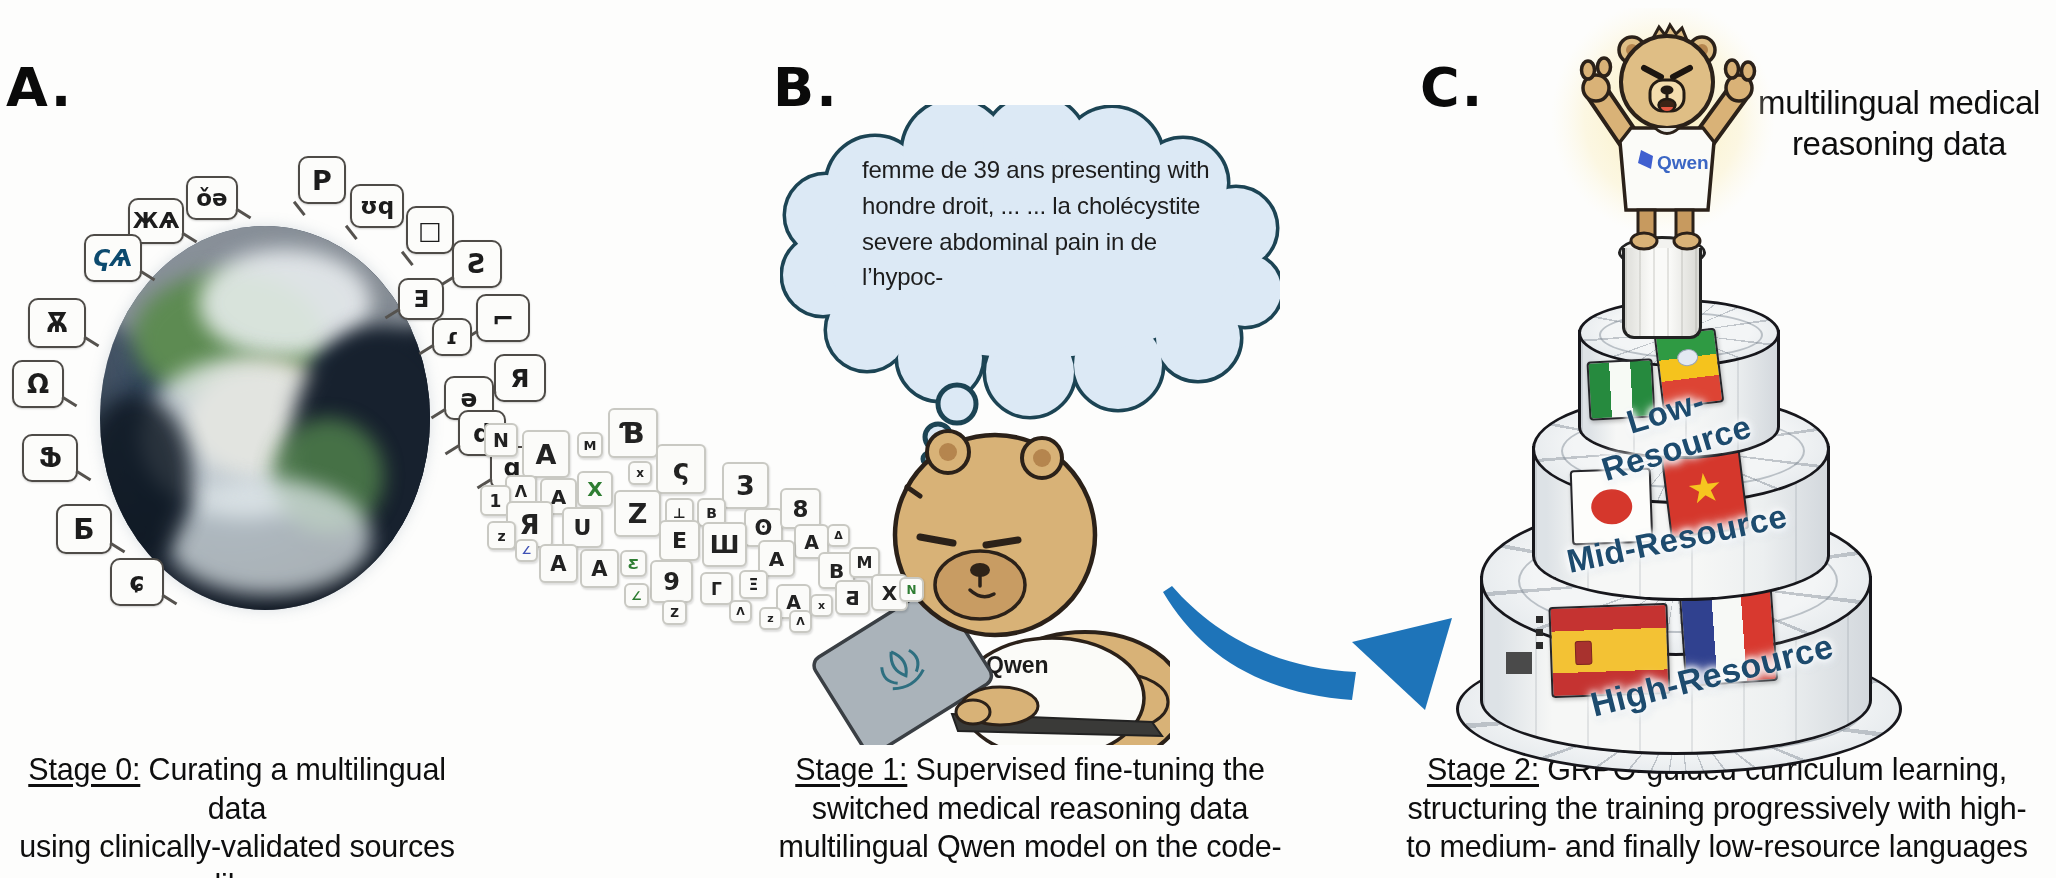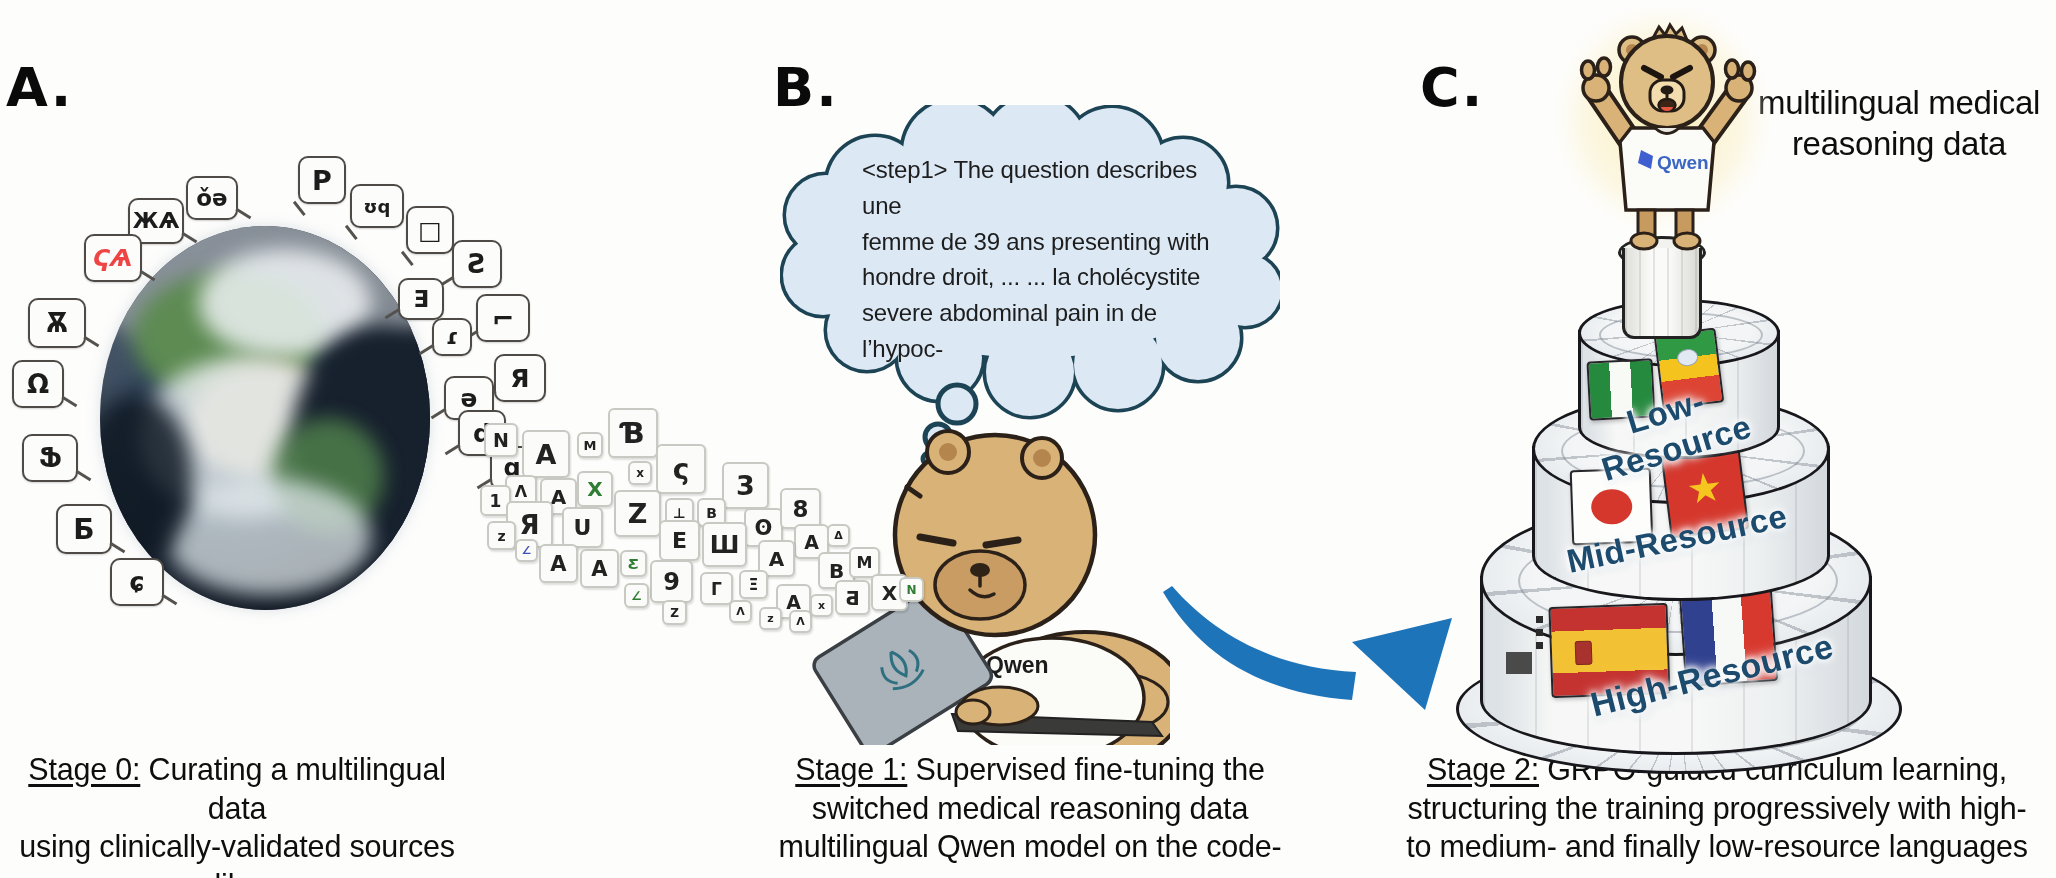--- a/index.html
+++ b/index.html
@@ -17,21 +17,21 @@
          overflow:hidden;box-shadow:inset -40px -50px 90px rgba(4,8,16,.75), inset 18px 20px 50px rgba(230,240,245,.25), 0 0 14px rgba(120,140,160,.25);}
   .blob{position:absolute;border-radius:50%;filter:blur(10px);}
   
   .bub{position:absolute;background:#fcfcfa;border:2.5px solid #4e4b47;border-radius:10px;
        display:flex;align-items:center;justify-content:center;font-weight:700;color:#1c1c1c;
        font-family:"DejaVu Sans",sans-serif;box-shadow:0 1px 2px rgba(0,0,0,.18);z-index:6;}
   .bub::after{content:"";position:absolute;width:17px;height:2.5px;background:#55524e;}
   .b-r::after{right:-16px;bottom:4px;transform:rotate(32deg);}
   .b-l::after{left:-16px;bottom:4px;transform:rotate(-32deg);}
   .b-bl::after{left:-9px;bottom:-7px;transform:rotate(52deg);}
-  .bub.blue{color:#ef4444;font-style:italic;}
+  .bub.blue{color:#0c4a6e;font-style:italic;}
   
   .tl{position:absolute;background:#fbfbf9;border:2px solid #c9c9c3;border-radius:6px;color:#222;
       font-weight:700;display:flex;align-items:center;justify-content:center;z-index:7;
       font-family:"DejaVu Sans",sans-serif;box-shadow:1px 1.5px 2px rgba(0,0,0,.12);}
   .tl.g{color:#2e7d32;} .tl.b{color:#3f51b5;}
   
   .cloudtext{position:absolute;left:862px;top:152px;width:366px;font-size:24px;line-height:35.8px;
              color:#1d1d1d;letter-spacing:-0.2px;z-index:9;}
   
   .tierSide{position:absolute;border:3px solid #17171c;border-top:none;
@@ -86,21 +86,21 @@
     <div class="blob" style="left:58%;top:26%;width:52%;height:62%;background:#17212e"></div>
     <div class="blob" style="left:52%;top:50%;width:34%;height:30%;background:#4c7a4a;opacity:.9"></div>
     <div class="blob" style="left:20%;top:66%;width:62%;height:30%;background:#dfe7ea;opacity:.75"></div>
     <div class="blob" style="left:-6%;top:44%;width:34%;height:44%;background:#0f1823;opacity:.85"></div>
   </div>
 
   <div class="bub b-r" style="left:186px;top:176px;width:48px;height:40px;font-size:23px">ǒə</div>
   <div class="bub b-r" style="left:128px;top:198px;width:52px;height:42px;font-size:21px">ЖѦ</div>
   <div class="bub b-r blue" style="left:84px;top:234px;width:54px;height:44px;font-size:23px">ҀѦ</div>
   <div class="bub b-bl" style="left:298px;top:156px;width:44px;height:44px;font-size:27px">P</div>
-  <div class="bub b-bl" style="left:350px;top:184px;width:50px;height:40px;font-size:18px">ʊq</div>
+  <div class="bub b-bl" style="left:350px;top:184px;width:50px;height:40px;font-size:23px">ʊq</div>
   <div class="bub b-bl" style="left:406px;top:206px;width:44px;height:44px;font-size:25px">□</div>
   <div class="bub b-l" style="left:452px;top:240px;width:46px;height:44px;font-size:26px">Ƨ</div>
   <div class="bub b-l" style="left:398px;top:278px;width:42px;height:38px;font-size:23px">Ǝ</div>
   <div class="bub b-l" style="left:476px;top:294px;width:50px;height:44px;font-size:27px">⌐</div>
   <div class="bub b-l" style="left:432px;top:318px;width:36px;height:34px;font-size:21px">ɾ</div>
   <div class="bub b-l" style="left:494px;top:354px;width:48px;height:44px;font-size:25px">Я</div>
   <div class="bub b-l" style="left:444px;top:376px;width:46px;height:40px;font-size:25px">ə</div>
   <div class="bub b-l" style="left:458px;top:410px;width:44px;height:42px;font-size:25px">ɖ</div>
   <div class="bub b-l" style="left:490px;top:446px;width:42px;height:40px;font-size:24px">ɋ</div>
   <div class="bub b-r" style="left:28px;top:298px;width:54px;height:46px;font-size:26px">Ѫ</div>
@@ -196,21 +196,20 @@
         <circle cx="826" cy="215" r="40"></circle>
       <ellipse cx="1032" cy="258" rx="205" ry="100"></ellipse>
     </g>
     <g fill="#dce9f5" stroke="#1c4454" stroke-width="5">
       <circle cx="957" cy="404" r="19"></circle>
       <circle cx="938" cy="437" r="13"></circle>
       <circle cx="929" cy="459" r="6"></circle>
     </g>
   </svg>
   <div class="cloudtext">
-    <div>&lt;step1&gt; The question describes une</div>
     <div>femme de 39 ans presenting with</div>
     <div>hondre droit, ... ... la cholécystite</div>
     <div>severe abdominal pain in de l’hypoc-</div>
   </div>
 
   <svg class="abs" style="left:770px;top:420px" width="400" height="325" viewBox="770 420 400 325">
     <ellipse cx="1085" cy="700" rx="100" ry="68" fill="#d8b277" stroke="#2b2119" stroke-width="4"></ellipse>
     <ellipse cx="1120" cy="702" rx="48" ry="28" fill="#d8b277" stroke="#2b2119" stroke-width="3"></ellipse>
     <ellipse cx="1052" cy="698" rx="92" ry="60" fill="#fbfbf8" stroke="#2b2119" stroke-width="3.5"></ellipse>
     <polygon points="968,652 980,658 978,671 965,665" fill="#4f46c8"></polygon>

